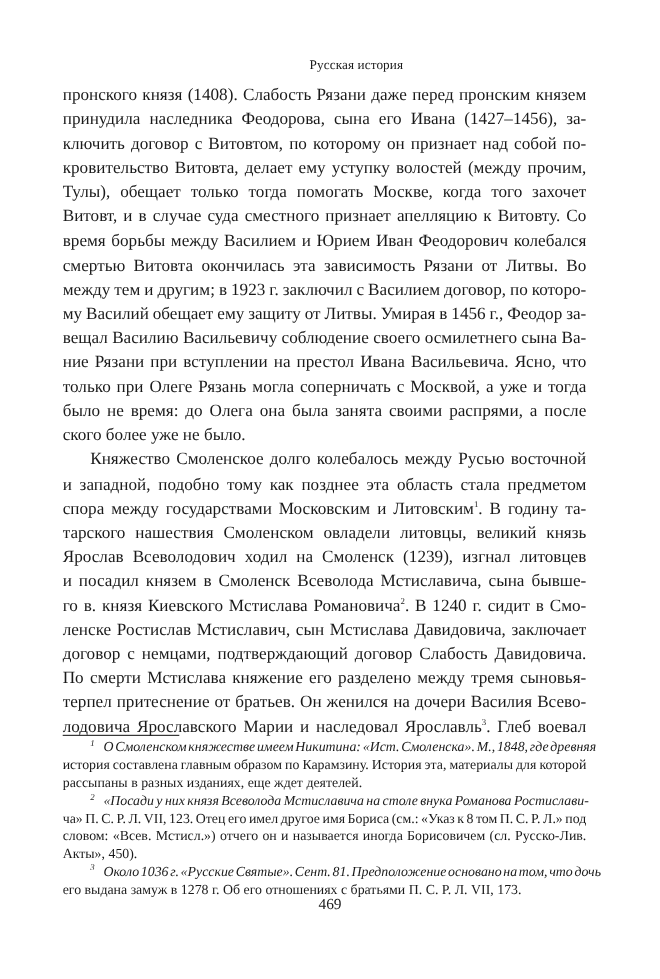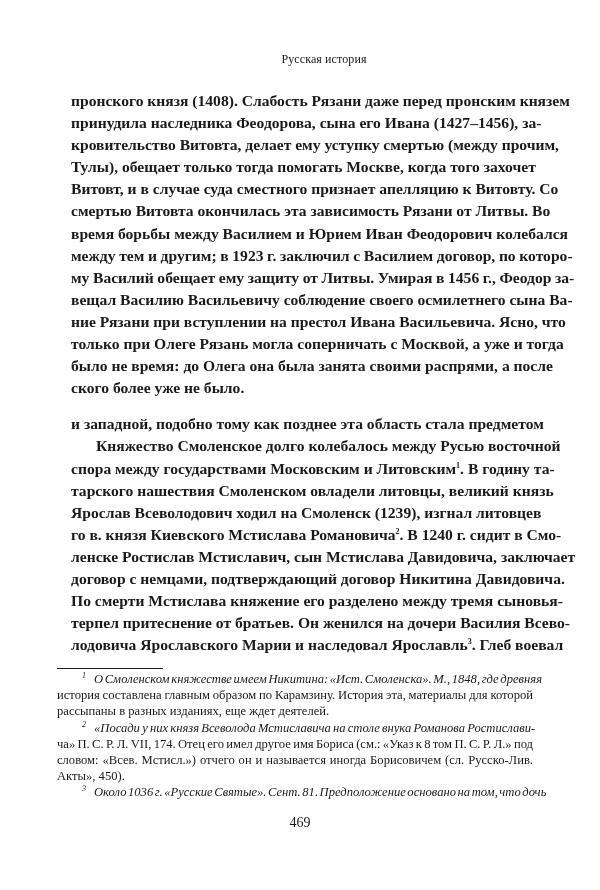--- a/index.html
+++ b/index.html
@@ -1,22 +1,22 @@
 <!DOCTYPE html>
 <html><head>
 <meta charset="utf-8">
 <style>
   html, body { margin: 0; padding: 0; background: #ffffff; }
   body { width: 600px; height: 890px; position: relative; overflow: hidden;
          font-family: "Liberation Serif", "DejaVu Serif", serif; color: #1a1a1a; }
   .running-head { position: absolute; top: 52px; left: 0; width: 600px; text-align: center;
                   font-size: 12px; letter-spacing: 0.1px; padding-left: 24px; }
   .body-text { position: absolute; top: 76px; left: 57px; width: 476px; }
-  .para { margin: 14px; font-size: 15.6px; line-height: 22.1px; text-align: justify;
-          text-align-last: justify; hyphens: manual; font-weight: bold; }
+  .para { margin: 0; font-size: 15.6px; line-height: 22.1px; text-align: justify;
+          text-align-last: justify; hyphens: manual; }
   .line { display: block; text-align: justify; text-align-last: justify; white-space: nowrap; overflow: visible; }
   .line.last { text-align-last: left; }
   .line.indent { text-indent: 25px; }
   sup.fn { font-size: 8px; vertical-align: 6px; line-height: 0; }
   .footnote-rule { position: absolute; top: 668px; left: 57px; width: 106px; height: 0;
                    border-top: 1px solid #222; }
   .footnotes { position: absolute; top: 671px; left: 57px; width: 476px; }
   .fn-line { display: block; font-size: 12.6px; line-height: 16.2px; white-space: nowrap;
              text-align: justify; text-align-last: justify; }
   .fn-line.last { text-align-last: left; }
@@ -26,60 +26,63 @@
 </style>
 </head>
 <body>
 
 <div class="running-head">Русская история</div>
 
 <div class="body-text">
   <p class="para">
     <span class="line" style="word-spacing: 0px;">пронского князя (1408). Слабость Рязани даже перед пронским князем</span>
     <span class="line" style="word-spacing: 0px;">принудила наследника Феодорова, сына его Ивана (1427–1456), за-</span>
-    <span class="line" style="word-spacing: 0px;">кровительство Витовта, делает ему уступку смертью (между прочим,</span>
+    <span class="line" style="word-spacing: 0px;">ключить договор с Витовтом, по которому он признает над собой по-</span>
+    <span class="line" style="word-spacing: 0px;">кровительство Витовта, делает ему уступку волостей (между прочим,</span>
     <span class="line" style="word-spacing: 0px;">Тулы), обещает только тогда помогать Москве, когда того захочет</span>
     <span class="line" style="word-spacing: 0px;">Витовт, и в случае суда сместного признает апелляцию к Витовту. Со</span>
+    <span class="line" style="word-spacing: 0px;">время борьбы между Василием и Юрием Иван Феодорович колебался</span>
     <span class="line" style="word-spacing: 0px;">смертью Витовта окончилась эта зависимость Рязани от Литвы. Во</span>
-    <span class="line" style="word-spacing: 0px;">время борьбы между Василием и Юрием Иван Феодорович колебался</span>
     <span class="line" style="word-spacing: -0.272135px;">между тем и другим; в 1923 г. заключил с Василием договор, по которо-</span>
     <span class="line" style="word-spacing: -0.339844px;">му Василий обещает ему защиту от Литвы. Умирая в 1456 г., Феодор за-</span>
     <span class="line" style="word-spacing: 0px;">вещал Василию Васильевичу соблюдение своего осмилетнего сына Ва-</span>
     <span class="line" style="word-spacing: 0px;">ние Рязани при вступлении на престол Ивана Васильевича. Ясно, что</span>
     <span class="line" style="word-spacing: 0px;">только при Олеге Рязань могла соперничать с Москвой, а уже и тогда</span>
     <span class="line" style="word-spacing: 0px;">было не время: до Олега она была занята своими распрями, а после</span>
     <span class="line last">ского более уже не было.</span>
   </p>
   <p class="para">
+    <span class="line indent" style="word-spacing: 0px;">Княжество Смоленское долго колебалось между Русью восточной</span>
     <span class="line" style="word-spacing: 0px;">и западной, подобно тому как позднее эта область стала предметом</span>
-    <span class="line indent" style="word-spacing: 0px;">Княжество Смоленское долго колебалось между Русью восточной</span>
     <span class="line" style="word-spacing: 0px;"><span>спора между государствами Московским и Литовским</span><sup class="fn">1</sup><span>. В годину та-</span></span>
     <span class="line" style="word-spacing: 0px;">тарского нашествия Смоленском овладели литовцы, великий князь</span>
     <span class="line" style="word-spacing: 0px;">Ярослав Всеволодович ходил на Смоленск (1239), изгнал литовцев</span>
+    <span class="line" style="word-spacing: 0px;">и посадил князем в Смоленск Всеволода Мстиславича, сына бывше-</span>
     <span class="line" style="word-spacing: 0.00142045px;"><span>го в. князя Киевского Мстислава Романовича</span><sup class="fn">2</sup><span>. В 1240 г. сидит в Смо-</span></span>
     <span class="line" style="word-spacing: 0px;">ленске Ростислав Мстиславич, сын Мстислава Давидовича, заключает</span>
-    <span class="line" style="word-spacing: 0px;">договор с немцами, подтверждающий договор Никитина Давидовича.</span>
+    <span class="line" style="word-spacing: 0px;">договор с немцами, подтверждающий договор Слабость Давидовича.</span>
     <span class="line" style="word-spacing: 0px;">По смерти Мстислава княжение его разделено между тремя сыновья-</span>
     <span class="line" style="word-spacing: 0px;">терпел притеснение от братьев. Он женился на дочери Василия Всево-</span>
     <span class="line" style="word-spacing: 0px;"><span>лодовича Ярославского Марии и наследовал Ярославль</span><sup class="fn">3</sup><span>. Глеб воевал</span></span>
   </p>
 </div>
 
 <div class="footnote-rule"></div>
 
 <div class="footnotes">
   <div>
     <span class="fn-line first" style="word-spacing: -1.53438px;"><span class="fn-mark">1</span><span>О Смоленском княжестве имеем Никитина: «Ист. Смоленска». М., 1848, где древняя</span></span>
     <span class="fn-line" style="word-spacing: -0.342187px;">история составлена главным образом по Карамзину. История эта, материалы для которой</span>
     <span class="fn-line last">рассыпаны в разных изданиях, еще ждет деятелей.</span>
   </div>
   <div>
     <span class="fn-line first" style="word-spacing: -0.9375px;"><span class="fn-mark">2</span><span>«Посади у них князя Всеволода Мстиславича на столе внука Романова Ростислави-</span></span>
-    <span class="fn-line" style="word-spacing: -0.855114px;">ча» П. С. Р. Л. VII, 174. Отец его имел другое имя Бориса (см.: «Указ к 8 том П. С. Р. Л.» под</span>
+    <span class="fn-line" style="word-spacing: -0.855114px;">ча» П. С. Р. Л. VII, 123. Отец его имел другое имя Бориса (см.: «Указ к 8 том П. С. Р. Л.» под</span>
     <span class="fn-line" style="word-spacing: 0px;">словом: «Всев. Мстисл.») отчего он и называется иногда Борисовичем (сл. Русско-Лив.</span>
     <span class="fn-line last">Акты», 450).</span>
   </div>
   <div>
     <span class="fn-line first" style="word-spacing: -1.59505px;"><span class="fn-mark">3</span><span>Около 1036 г. «Русские Святые». Сент. 81. Предположение основано на том, что дочь</span></span>
+    <span class="fn-line last">его выдана замуж в 1278 г. Об его отношениях с братьями П. С. Р. Л. VII, 173.</span>
   </div>
 </div>
 
 <div class="page-number">469</div>
 
 </body></html>

